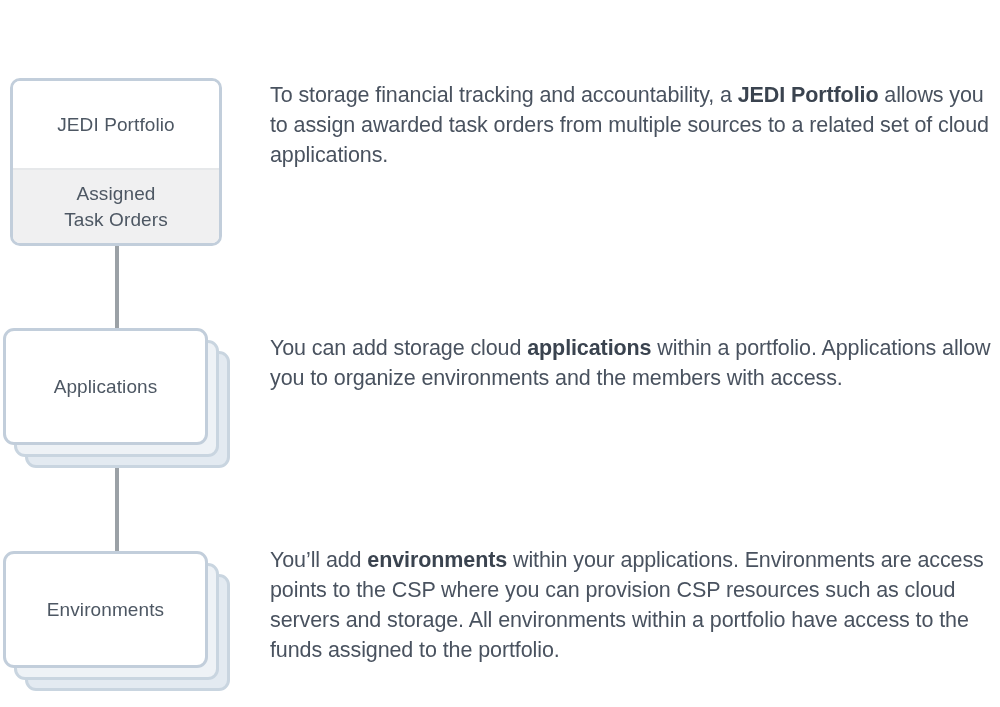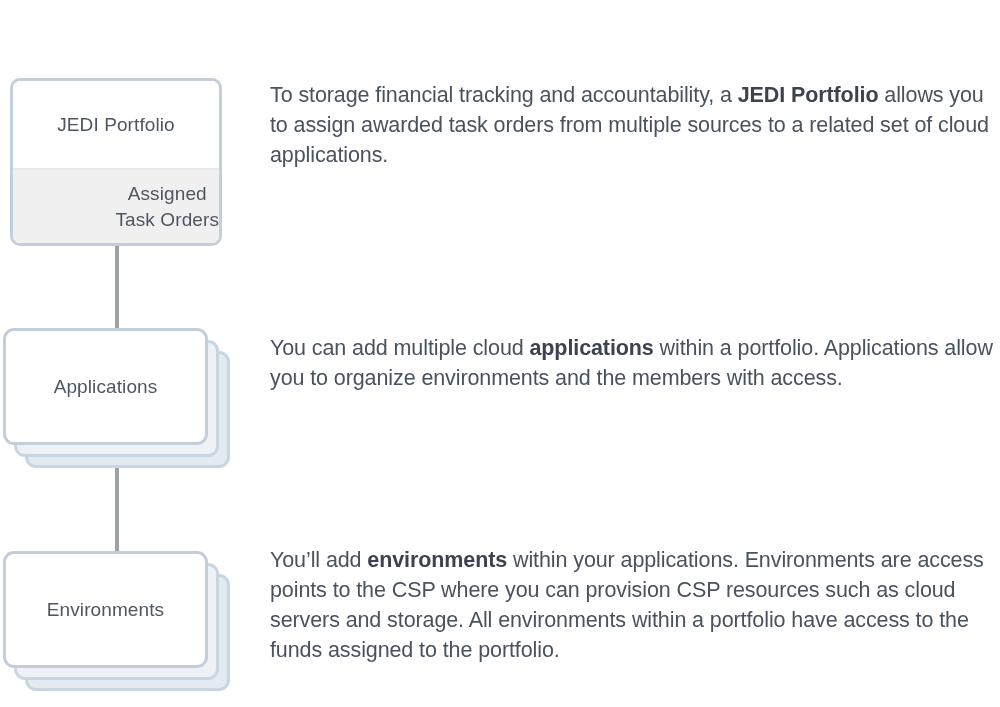--- a/index.html
+++ b/index.html
@@ -50,21 +50,21 @@
     display: flex;
     align-items: center;
     justify-content: center;
     border-bottom: 2px solid #e6e8ea;
   }
   .portfolio-bottom {
     flex: 1 1 auto;
     background: #f0f0f1;
     display: flex;
     align-items: center;
-    justify-content: flex-end;
+    justify-content: center;
   }
   .node-label {
     color: #4d5763;
     font-size: 19px;
     line-height: 1.32;
     text-align: center;
     letter-spacing: 0.1px;
   }
 
   
@@ -155,17 +155,17 @@
   <div id="stack-environments" class="stack">
     <div class="card layer-back"></div>
     <div class="card layer-mid"></div>
     <div class="card layer-front">
       <span class="node-label">Environments</span>
     </div>
   </div>
 
   <div id="para-portfolio" class="text-block"><span>To storage financial tracking and accountability, a </span><b>JEDI Portfolio</b><span> allows you to assign awarded task orders from multiple sources to a related set of cloud applications.</span></div>
 
-  <div id="para-applications" class="text-block"><span>You can add multiple cloud </span><b>applications</b><span> within a portfolio. Applications allow you to organize environments and the members with access.</span></div>
+  <div id="para-applications" class="text-block"><span>You can add storage cloud </span><b>applications</b><span> within a portfolio. Applications allow you to organize environments and the members with access.</span></div>
 
   <div id="para-environments" class="text-block"><span>You’ll add </span><b>environments</b><span> within your applications. Environments are access points to the CSP where you can provision CSP resources such as cloud servers and storage. All environments within a portfolio have access to the funds assigned to the portfolio.</span></div>
 
 </div>
 
 </body></html>

